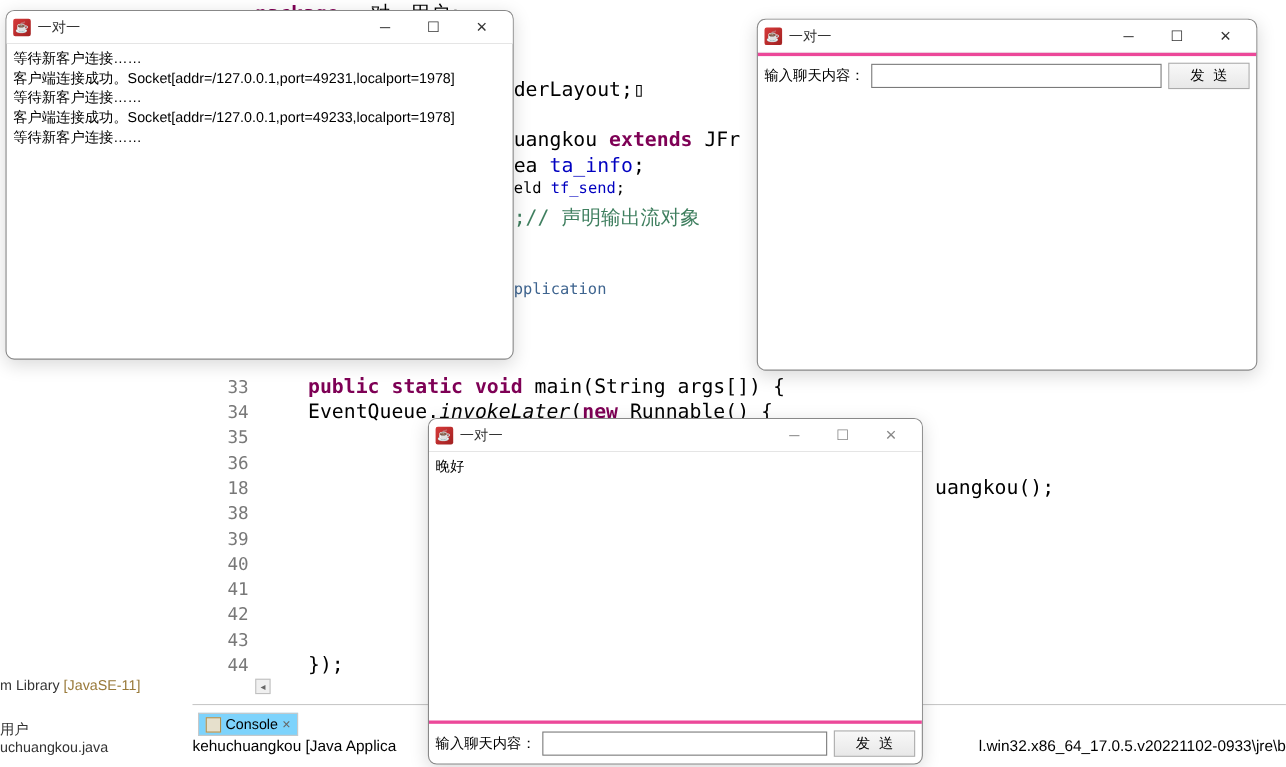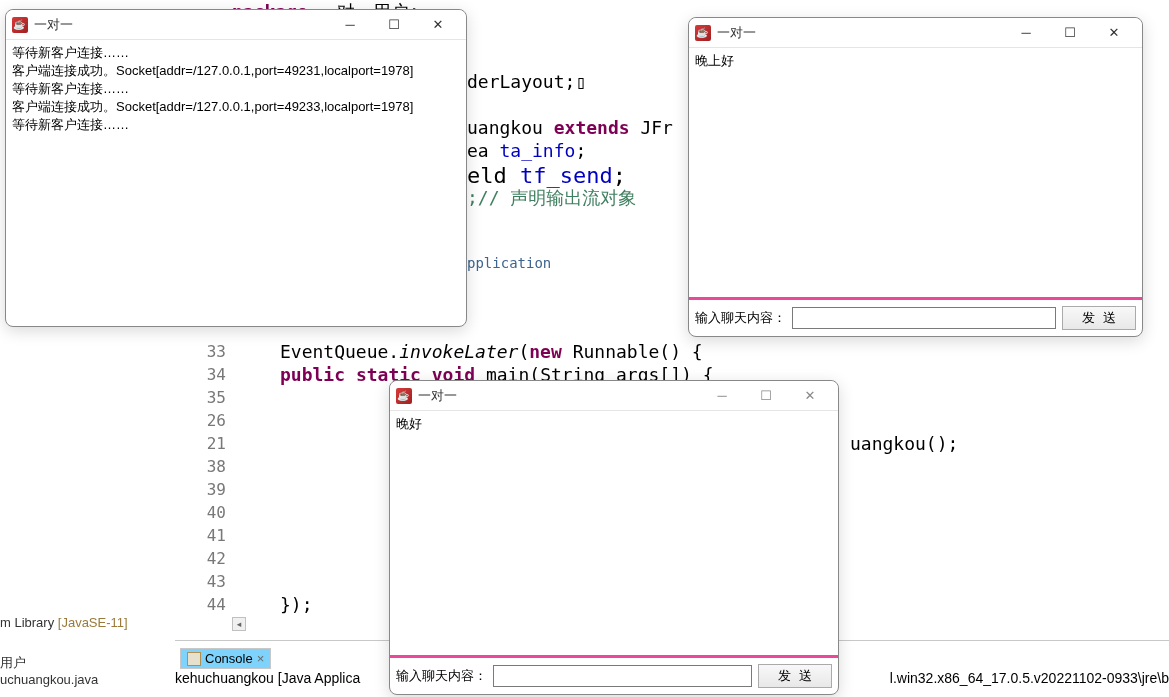--- a/index.html
+++ b/index.html
@@ -114,42 +114,42 @@
 </head>
 <body>
 
 <div class="pkg-line">
   <span class="kw">package</span><span> 一对一用户;</span>
 </div>
 
 <div style="position:absolute;left:467px;top:71px;font-family:Consolas,monospace;font-size:18px;"><span>derLayout;</span>▯</div>
 <div style="position:absolute;left:467px;top:117px;font-family:Consolas,monospace;font-size:18px;"><span>uangkou </span><span class="kw">extends</span><span> JFr</span></div>
 <div style="position:absolute;left:467px;top:140px;font-family:Consolas,monospace;font-size:18px;"><span>ea </span><span class="fld">ta_info</span>;</div>
-<div style="position:absolute;left:467px;top:163px;font-family:Consolas,monospace;font-size:22px;"><span>eld </span><span class="fld">tf_send</span>;</div>
+<div style="position:absolute;left:467px;top:163px;font-family:Consolas,monospace;font-size:14px;"><span>eld </span><span class="fld">tf_send</span>;</div>
 <div style="position:absolute;left:467px;top:186px;font-family:Consolas,monospace;font-size:18px;"><span class="cmt">;// </span><span class="cmt">声明输出流对象</span></div>
 <div style="position:absolute;left:467px;top:255px;font-family:Consolas,monospace;font-size:14px;color:#3e648f;">pplication</div>
 
 <div class="gutter33" style="font-family:monospace;font-size:16px;line-height:23px;color:#787878;text-align:right;width:40px;">
   <div>33</div>
   <div>34</div>
   <div>35</div>
-  <div>26</div>
-  <div>21</div>
+  <div>36</div>
+  <div>18</div>
   <div>38</div>
   <div>39</div>
   <div>40</div>
   <div>41</div>
   <div>42</div>
   <div>43</div>
   <div>44</div>
 </div>
 
 <div class="code33">
+  <div class="bg-row"><span class="kw">public</span> <span class="kw">static</span> <span class="kw">void</span><span> main(String args[]) {</span></div>
   <div class="bg-row"><span>    EventQueue.</span><span class="mthd">invokeLater</span><span>(</span><span class="kw">new</span><span> Runnable() {</span></div>
-  <div class="bg-row"><span class="kw">public</span> <span class="kw">static</span> <span class="kw">void</span><span> main(String args[]) {</span></div>
   <div class="bg-row"></div>
   <div class="bg-row"></div>
   <div class="bg-row" style="padding-left:570px;">uangkou();</div>
   <div class="bg-row"></div>
   <div class="bg-row"></div>
   <div class="bg-row"></div>
   <div class="bg-row"></div>
   <div class="bg-row"></div>
   <div class="bg-row"></div>
   <div class="bg-row">    });</div>
@@ -178,21 +178,20 @@
 
 <div class="window chat-window" id="win2">
   <div class="titlebar">
     <span class="title-icon">☕</span>
     <span class="title">一对一</span>
     <span class="titlebar-spacer"></span>
     <span class="win-btn">─</span>
     <span class="win-btn">☐</span>
     <span class="win-btn">✕</span>
   </div>
-  <div class="win-content">晚上好</div>
   <div class="chat-input-row">
     <span class="chat-label">输入聊天内容：</span>
     <input class="chat-input" style="">
     <button class="chat-send">发送</button>
   </div>
 </div>
 
 <div class="window chat-window" id="win3">
   <div class="titlebar">
     <span class="title-icon">☕</span>

